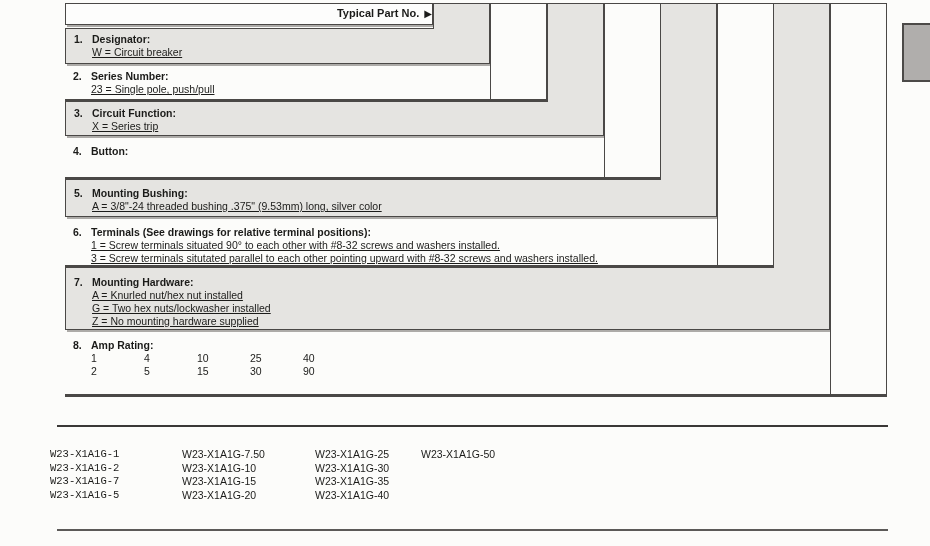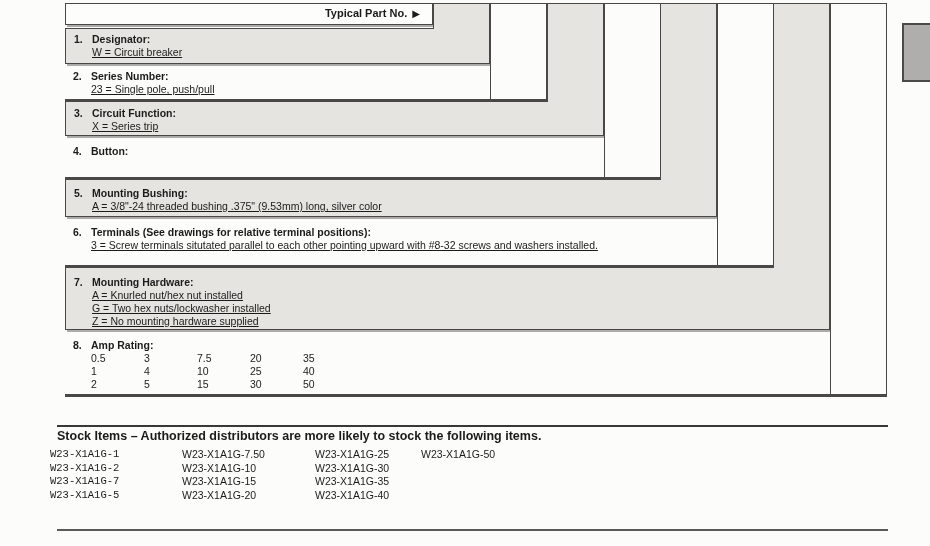--- a/index.html
+++ b/index.html
@@ -11,21 +11,21 @@
   html,body{margin:0;padding:0;}
   .page{
     position:relative;width:930px;height:546px;background:#fcfcfa;
     font-family:"Liberation Sans","DejaVu Sans",sans-serif;color:var(--ink);
     overflow:hidden;
   }
   
   .plabel{
     position:absolute;left:65px;top:3px;width:368px;height:22px;box-sizing:border-box;
     border:1.2px solid var(--bd);background:#fdfdfc;box-shadow:2px 2px 0 var(--shadow);
-    text-align:right;font-weight:bold;font-size:11px;line-height:19px;padding-right:12px;
+    text-align:right;font-weight:bold;font-size:11px;line-height:19px;padding-right:0;
     white-space:nowrap;
   }
   .plabel .arrow{font-size:10px;margin-left:5px;}
   .pseg{
     position:absolute;top:5px;width:57px;text-align:center;
     font-weight:bold;font-size:14px;color:#111;
   }
   
   .strip{
     position:absolute;top:3px;width:57px;box-sizing:border-box;
@@ -122,51 +122,48 @@
       <span class="stitle">Mounting Bushing:</span>
     </div>
     <div class="sline">A = 3/8"-24 threaded bushing .375" (9.53mm) long, silver color</div>
   </div>
 
   <div class="sbox white" style="left:65px;top:217px;width:708px;height:50px;padding-top:9px;">
     <div class="srow">
       <span class="snum">6.</span>
       <span class="stitle">Terminals (See drawings for relative terminal positions):</span>
     </div>
+    <div class="sline">1 = Screw terminals situated 90° to each other with #8-32 screws and washers installed.</div>
     <div class="sline">3 = Screw terminals situtated parallel to each other pointing upward with #8-32 screws and washers installed.</div>
   </div>
 
   <div class="sbox gray" style="left:65px;top:267px;width:765px;height:63px;padding-top:8px;">
     <div class="srow">
       <span class="snum">7.</span>
       <span class="stitle">Mounting Hardware:</span>
     </div>
     <div class="sline">A = Knurled nut/hex nut installed</div>
     <div class="sline">G = Two hex nuts/lockwasher installed</div>
     <div class="sline">Z = No mounting hardware supplied</div>
   </div>
 
   <div class="sbox white" style="left:65px;top:330px;width:822px;height:67px;padding-top:9px;border-bottom-width:3px;">
     <div class="srow">
       <span class="snum">8.</span>
       <span class="stitle">Amp Rating:</span>
     </div>
     <div class="amprow">
-      <span class="ampc">0.5</span><span class="ampc">3</span><span class="ampc">7.5</span><span class="ampc">20</span><span class="ampc">35</span>
-    </div>
-    <div class="amprow">
       <span class="ampc">1</span><span class="ampc">4</span><span class="ampc">10</span><span class="ampc">25</span><span class="ampc">40</span>
     </div>
     <div class="amprow">
-      <span class="ampc">2</span><span class="ampc">5</span><span class="ampc">15</span><span class="ampc">30</span><span class="ampc">50</span>
+      <span class="ampc">2</span><span class="ampc">5</span><span class="ampc">15</span><span class="ampc">30</span><span class="ampc">90</span>
     </div>
   </div>
 
   <div class="rule top"></div>
-  <div class="stock-heading">Stock Items – Authorized distributors are more likely to stock the following items.</div>
 
   <div class="stock-col" style="left:50px;font-family:Liberation Mono, monospace;">
     <div>W23-X1A1G-1</div>
     <div>W23-X1A1G-2</div>
     <div>W23-X1A1G-7</div>
     <div>W23-X1A1G-5</div>
   </div>
   <div class="stock-col" style="left:182px;">
     <div>W23-X1A1G-7.50</div>
     <div>W23-X1A1G-10</div>

